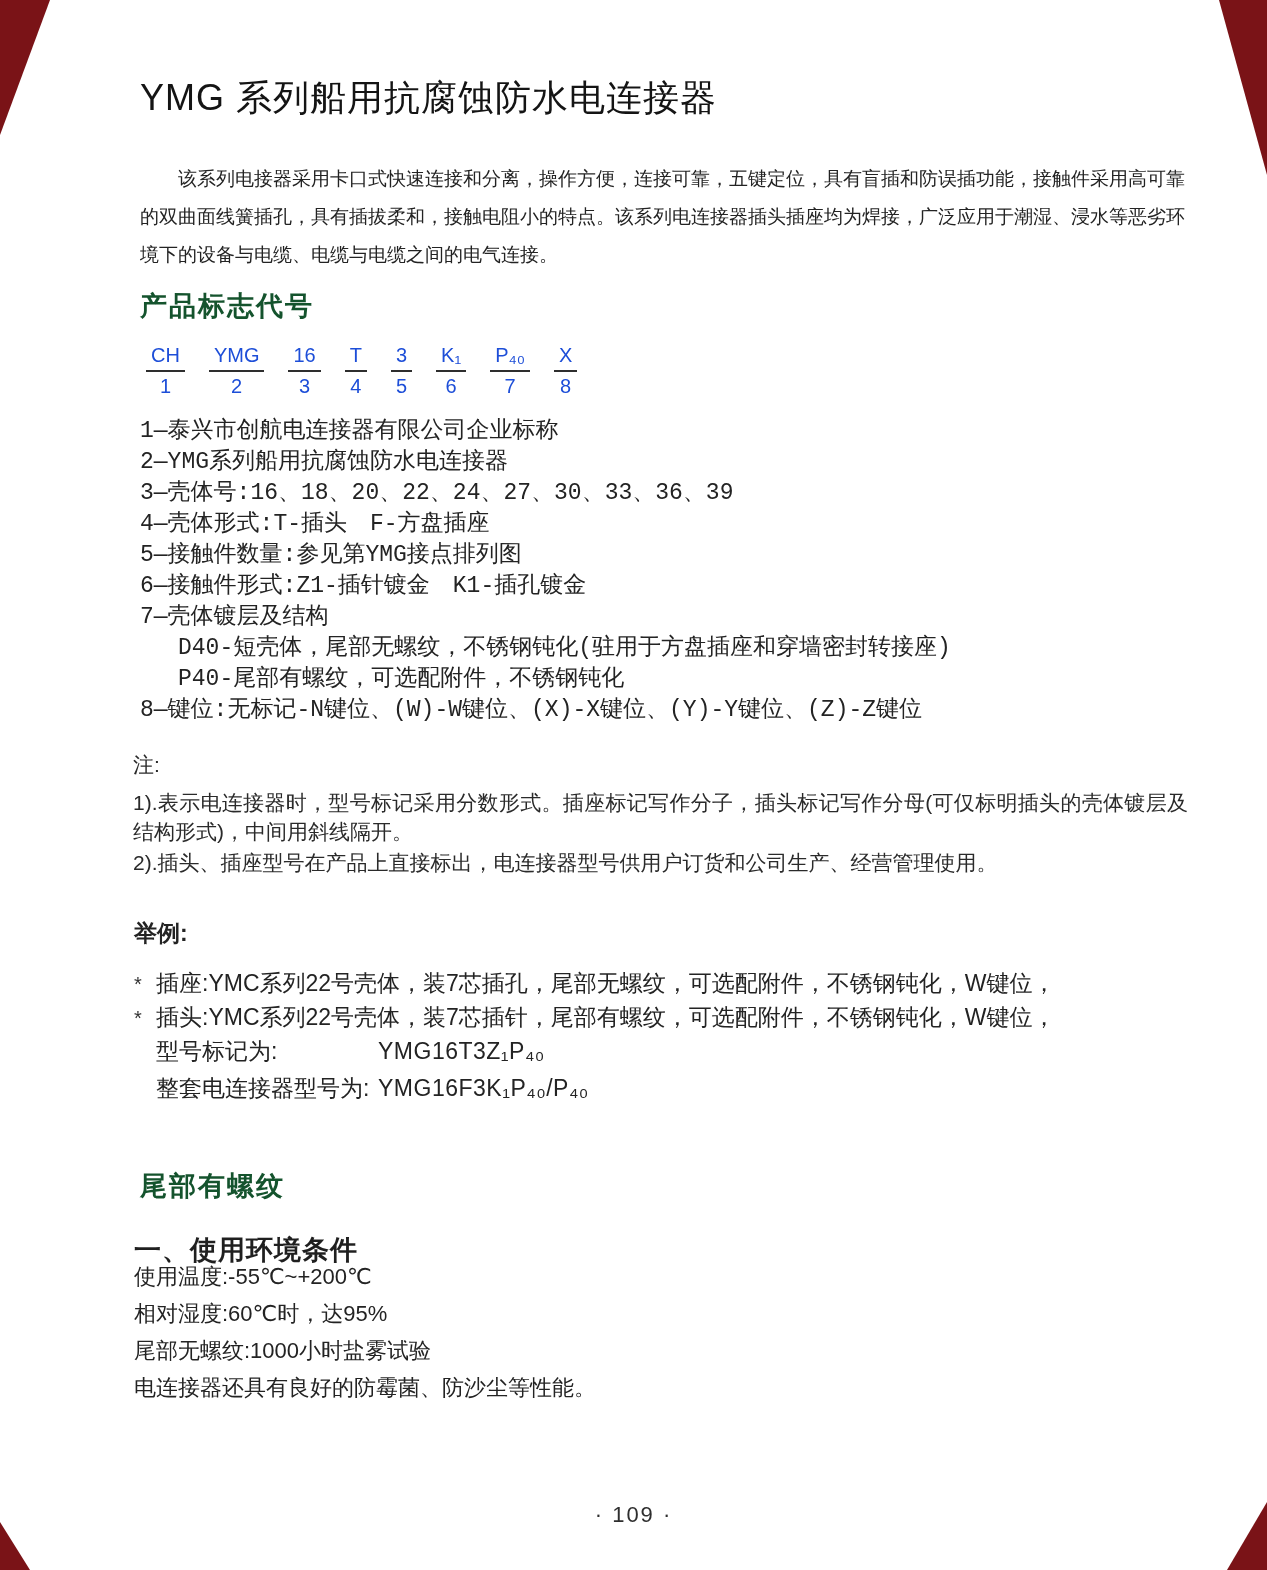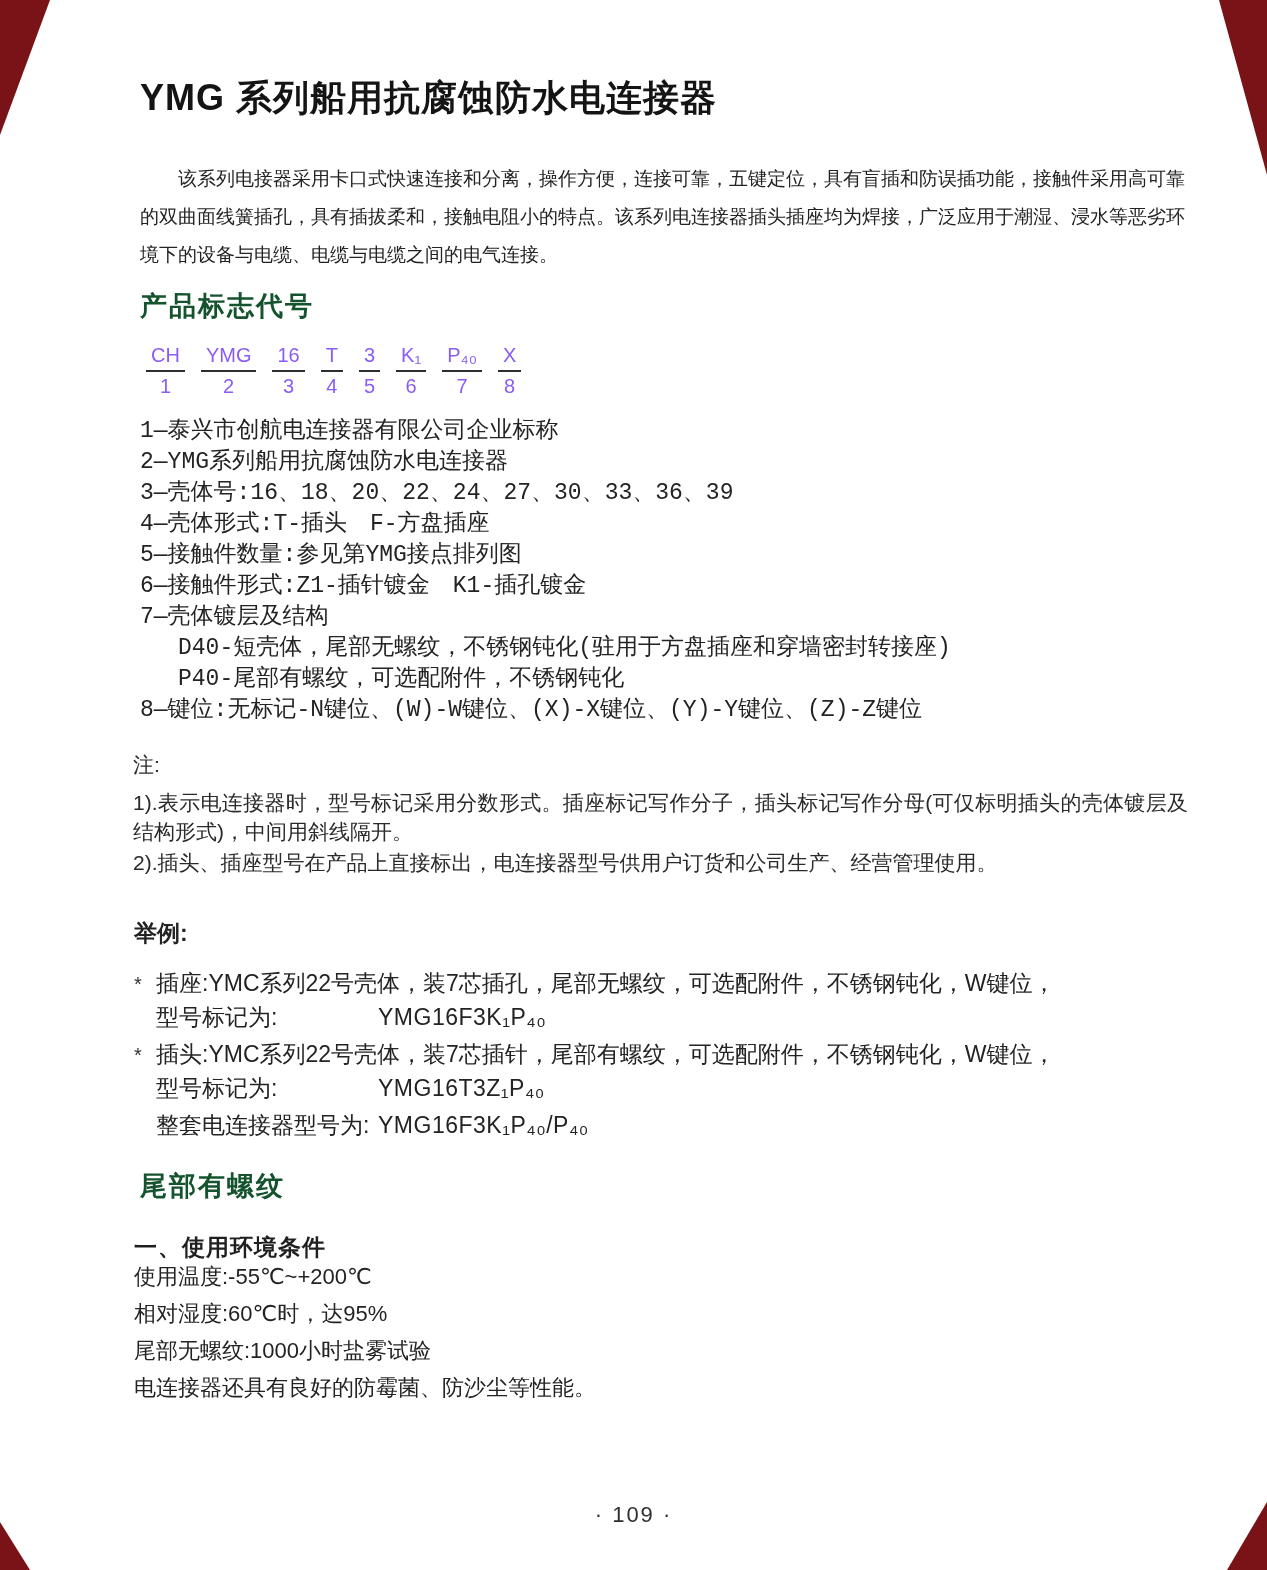--- a/index.html
+++ b/index.html
@@ -3,51 +3,51 @@
 <meta charset="utf-8">
 <style>
   html,body{margin:0;padding:0;}
   body{
     width:1267px;height:1570px;position:relative;overflow:hidden;
     background:#ffffff;color:#1f1f1f;
     font-family:"Liberation Sans","DejaVu Sans",sans-serif;
   }
   .blk{position:absolute;left:140px;}
   
-  .doc-title{top:74px;font-size:36px;font-weight:700;letter-spacing:1px;color:#141414;}
+  .doc-title{top:74px;font-size:36px;font-weight:400;letter-spacing:1px;color:#141414;}
   .sec-heading{font-size:27px;font-weight:800;color:#14532d;letter-spacing:2px;}
   #marking-heading{top:288px;}
   #tech-heading{top:1168px;}
   
   .intro{top:160px;width:1045px;font-size:19px;line-height:38px;
          text-align:justify;text-indent:2em;color:#232323;}
   
-  .frac-row{top:344px;left:146px;display:flex;align-items:center;gap:16px;
-            font-size:20px;color:#8b5cf6;}
+  .frac-row{top:344px;left:146px;display:flex;align-items:center;gap:24px;
+            font-size:20px;color:#1d4ed8;}
   .frac{display:inline-flex;flex-direction:column;align-items:center;}
   .frac .num{border-bottom:2px solid #2e2e2e;padding:0 5px 3px;white-space:nowrap;}
   .frac .den{padding-top:3px;}
   
   .marking-list{top:416px;width:1060px;font-size:23px;line-height:31px;color:#232323;}
   .marking-list .row{white-space:nowrap;font-family:Liberation Mono, monospace;}
   .marking-list .row.indent{padding-left:38px;}
   
   .notes{top:750px;width:1055px;font-size:21px;line-height:29px;color:#2a2a2a;}
   .notes .notes-heading{margin-bottom:9px;}
   .notes p{margin:0 0 2px 0;text-align:justify;}
   
   .examples{top:918px;width:1000px;font-size:23px;color:#232323;}
   .examples .ex-heading{font-weight:700;margin-bottom:19px;}
   .ex-line{line-height:30px;margin-bottom:3px;white-space:nowrap;}
   .ex-bullet{display:inline-block;width:22px;font-size:20px;color:#333;}
   .ex-sub{padding-left:22px;margin-bottom:7px;}
   .ex-label{display:inline-block;min-width:222px;}
   .ex-model{letter-spacing:.5px;}
   
-  .tech-sub{top:1232px;font-size:23px;font-weight:800;letter-spacing:1px;}
+  .tech-sub{top:1232px;font-size:27px;font-weight:800;letter-spacing:1px;}
   .tech-lines{top:1258px;font-size:22px;line-height:37px;color:#232323;}
   
   .page-number{top:1502px;left:0;width:1267px;text-align:center;
                font-size:22px;color:#2e2e2e;letter-spacing:2px;}
   
   .scan-mark{position:absolute;background:#7a1317;}
   .scan-mark.tl{left:0;top:0;width:50px;height:135px;clip-path:polygon(0 0,100% 0,0 100%);}
   .scan-mark.tr{right:0;top:0;width:48px;height:175px;clip-path:polygon(0 0,100% 0,100% 100%);}
   .scan-mark.bl{left:0;bottom:0;width:30px;height:48px;clip-path:polygon(0 0,0 100%,100% 100%);}
   .scan-mark.br{right:0;bottom:0;width:40px;height:68px;clip-path:polygon(100% 0,100% 100%,0 100%);}
@@ -119,23 +119,20 @@
   <p>1).表示电连接器时，型号标记采用分数形式。插座标记写作分子，插头标记写作分母(可仅标明插头的壳体镀层及结构形式)，中间用斜线隔开。</p>
   <p>2).插头、插座型号在产品上直接标出，电连接器型号供用户订货和公司生产、经营管理使用。</p>
 </div>
 
 <div class="blk examples" style="left:134px;">
   <div class="ex-heading">举例:</div>
 
   <div class="ex-line">
     <span class="ex-bullet">*</span><span>插座:YMC系列22号壳体，装7芯插孔，尾部无螺纹，可选配附件，不锈钢钝化，W键位，</span>
   </div>
-  <div class="ex-line ex-sub">
-    <span class="ex-label">型号标记为:</span><span class="ex-model">YMG16F3K₁P₄₀</span>
-  </div>
 
   <div class="ex-line">
     <span class="ex-bullet">*</span><span>插头:YMC系列22号壳体，装7芯插针，尾部有螺纹，可选配附件，不锈钢钝化，W键位，</span>
   </div>
   <div class="ex-line ex-sub">
     <span class="ex-label">型号标记为:</span><span class="ex-model">YMG16T3Z₁P₄₀</span>
   </div>
   <div class="ex-line ex-sub">
     <span class="ex-label">整套电连接器型号为:</span><span class="ex-model">YMG16F3K₁P₄₀/P₄₀</span>
   </div>

